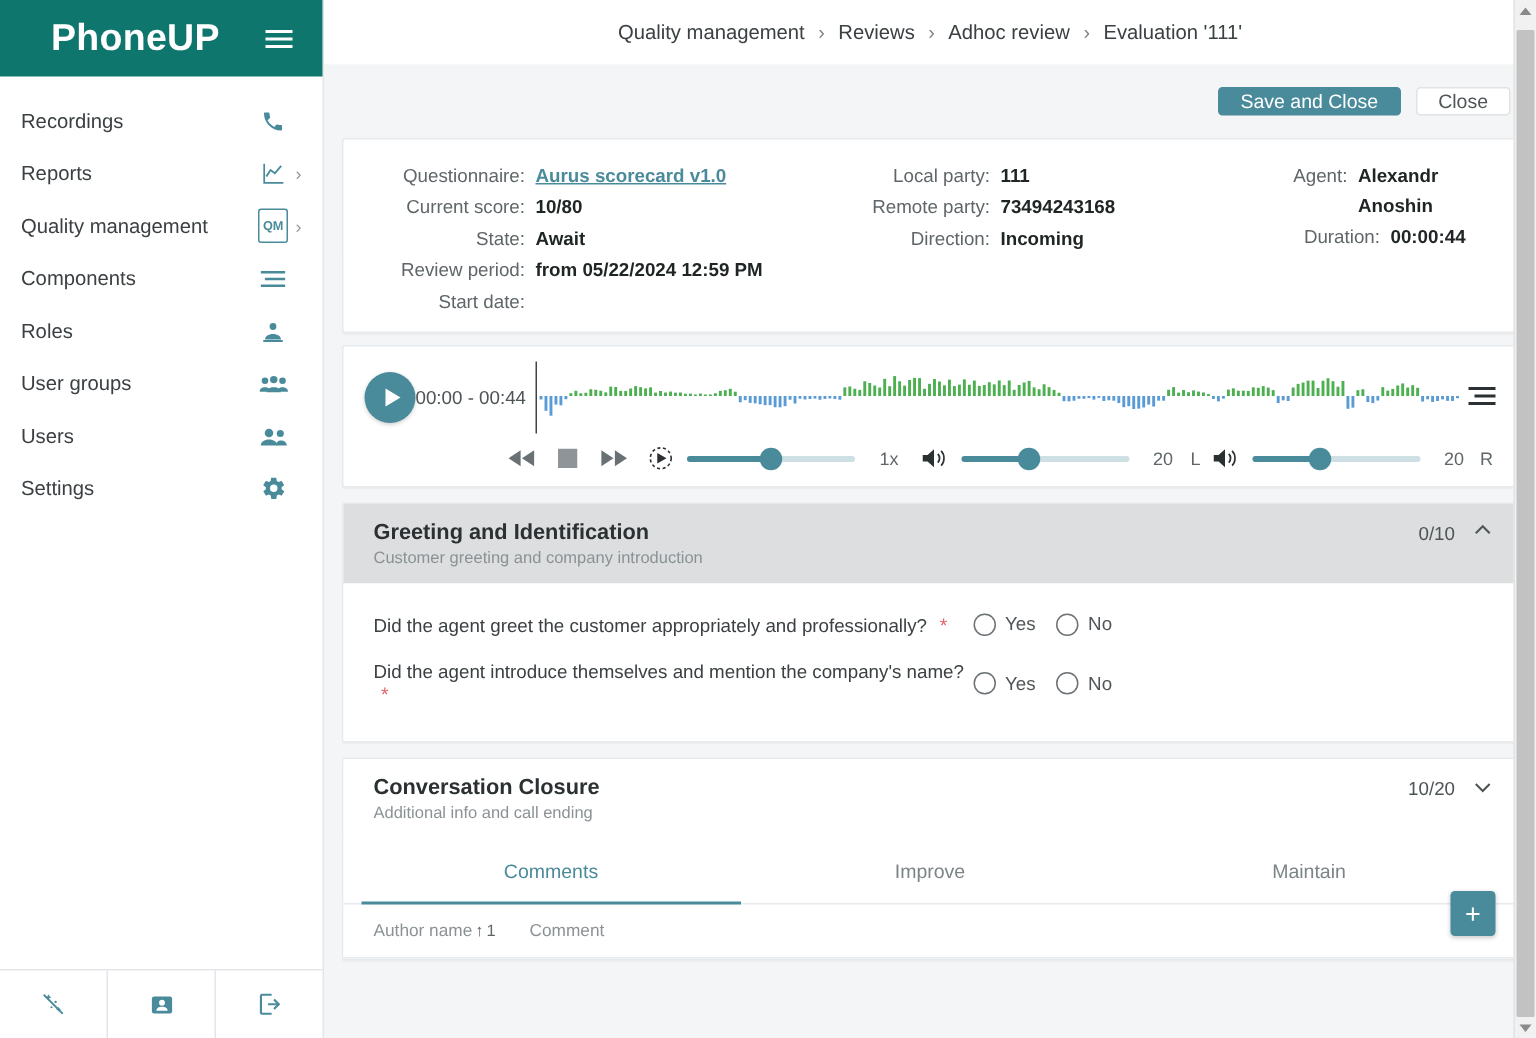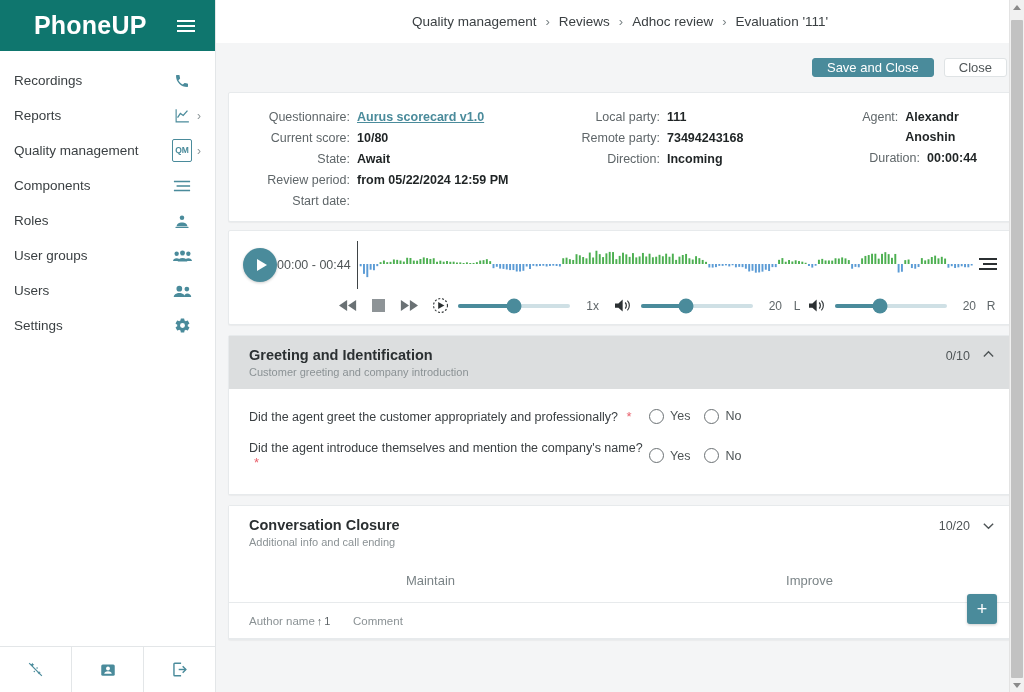--- a/index.html
+++ b/index.html
@@ -765,22 +765,23 @@
           <div class="sec-score">10/20</div>
           <div class="sec-chev">
             <svg width="13" height="13" viewBox="0 0 14 14" fill="none" stroke="#4f5557" stroke-width="1.5">
                 <polyline points="2,5 7,10 12,5"></polyline>
               </svg>
           </div>
         </div>
 
         <div class="tabs-card">
           <div class="tabs">
+            <div class="tab active">Comments</div>
+            <div class="tab">Improve</div>
             <div class="tab">Maintain</div>
-            <div class="tab">Improve</div>
           </div>
 
           <div class="tbl-head">
             <div class="th author">
               <span>Author name</span>
               <span class="sort-ico">↑</span>
               <span class="sort-num">1</span>
             </div>
             <div class="th comment">Comment</div>
             <div class="add-btn">+</div>

